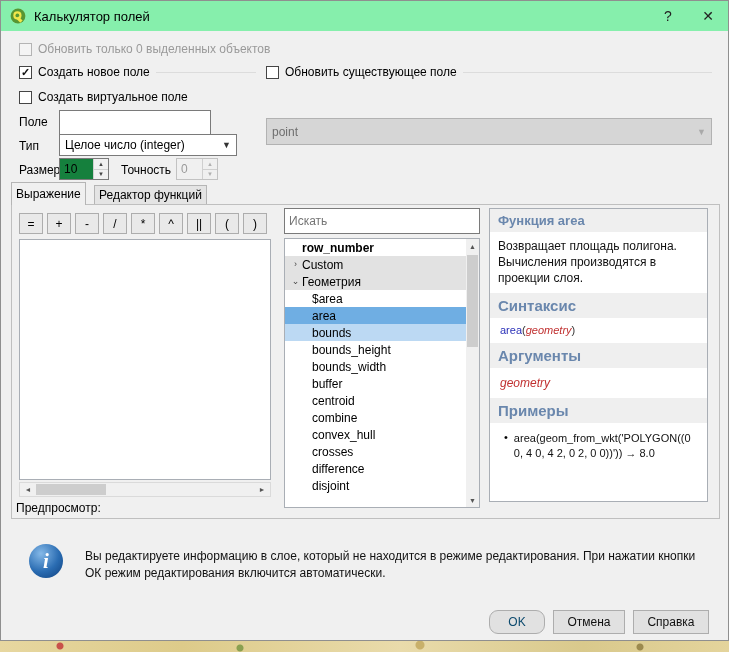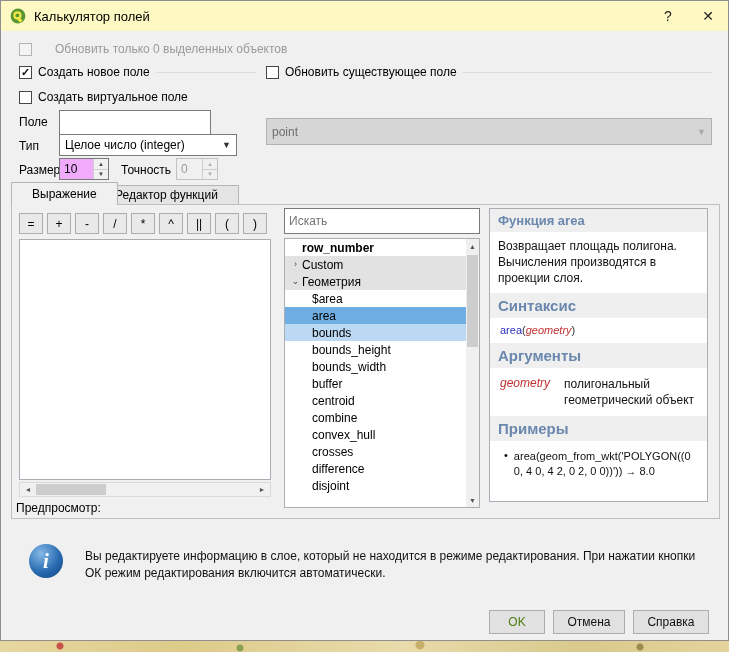--- a/index.html
+++ b/index.html
@@ -14,61 +14,61 @@
       radial-gradient(circle at 240px 12px, #8aa050 0 3px, transparent 4px),
       radial-gradient(circle at 420px 9px, #c8b06a 0 4px, transparent 5px),
       radial-gradient(circle at 640px 11px, #9c8a4e 0 3px, transparent 4px),
       linear-gradient(90deg,#e7d7a0,#ddcb8a 25%,#e9dbab 55%,#d9c98c 80%,#e4d49c);
   }
 
   .dialog { position:absolute; left:0; top:0; width:729px; height:641px;
     background:#f0f0f0; border:1px solid #8f8f8f; }
 
   
-  .titlebar { position:absolute; left:0; top:0; width:727px; height:30px; background:#fef9c3;
+  .titlebar { position:absolute; left:0; top:0; width:727px; height:30px; background:#86efac;
     display:flex; align-items:center; }
   .app-icon { width:16px; height:16px; margin-left:9px; flex:none; }
   .title-text { font-size:13px; color:#000; margin-left:8px; }
   .tb-spacer { flex:1; }
   .tb-btn { width:40px; height:30px; display:flex; align-items:center; justify-content:center;
     font-size:14px; color:#222; }
 
   .lbl { position:absolute; font-size:12px; color:#000; }
-  .lbl.disabled { color:#9a9a9a;margin-left:17px; }
+  .lbl.disabled { color:#9a9a9a; }
 
   
   .cbrow { position:absolute; display:flex; align-items:center; font-size:12px; color:#000; }
   .cb { width:13px; height:13px; border:1px solid #454545; background:#fff; margin-right:6px;
     flex:none; display:flex; align-items:center; justify-content:center;
     font-size:11px; font-weight:bold; color:#111; line-height:1; }
   .cb.disabled { border-color:#b4b4b4; background:#f4f4f4; }
   .gline { height:1px; background:#dcdcdc; margin-left:6px; }
 
   
   .txt-input { position:absolute; background:#fff; border:1px solid #7a7a7a; font-size:12px;
     padding:12px 4px; outline:none; }
   .combo { position:absolute; display:flex; align-items:center; border:1px solid #7a7a7a;
     background:#fff; font-size:12px; padding:0 5px; }
   .combo .combo-arrow { margin-left:auto; font-size:9px; color:#333; padding-left:6px; }
   .combo.disabled { background:#d6d6d6; border-color:#b2b2b2; color:#6e6e6e; }
   .combo.disabled .combo-arrow { color:#a9a9a9; }
 
-  .spin { position:absolute; display:flex; border:1px solid #7a7a7a; background:#f0abfc; }
+  .spin { position:absolute; display:flex; border:1px solid #7a7a7a; background:#15803d; }
   .spin .val { flex:1; font-size:12px; display:flex; align-items:center; padding-left:4px; }
   .spin .arrows { width:15px; display:flex; flex-direction:column; border-left:1px solid #cfcfcf; }
   .spin .arrows span { flex:1; display:flex; align-items:center; justify-content:center;
     font-size:6px; color:#444; background:#f0f0f0; }
   .spin .arrows span:first-child { border-bottom:1px solid #cfcfcf; }
   .spin.disabled { background:#f0f0f0; border-color:#c2c2c2; }
   .spin.disabled .val { color:#9a9a9a; }
   .spin.disabled .arrows span { color:#b0b0b0; }
 
   
   .tab { position:absolute; font-size:12px; display:flex; align-items:center; justify-content:center;
-    border:1px solid #b5b5b5; padding:0 20px; }
+    border:1px solid #b5b5b5; padding:0 4px; }
   .tab.active { top:181px; height:23px; background:#f0f0f0; border-bottom:none; z-index:3; }
   .tab.inactive { top:184px; height:20px; background:#e4e4e4; z-index:1; }
   .pane { position:absolute; left:10px; top:203px; width:709px; height:315px;
     border:1px solid #bfbfbf; background:#f0f0f0; z-index:2; }
 
   .op { position:absolute; top:212px; width:24px; height:21px; border:1px solid #adadad;
     background:#e9e9e9; font-size:12px; display:flex; align-items:center; justify-content:center; z-index:4; }
 
   .expr-box { position:absolute; left:18px; top:238px; width:252px; height:241px;
     background:#fff; border:1px solid #a9aeb5; z-index:4; }
@@ -125,21 +125,21 @@
   .info-icon { position:absolute; left:28px; top:543px; width:34px; height:34px; border-radius:50%;
     background:radial-gradient(circle at 35% 28%, #85b9e8, #2a6cb2 55%, #0e3f7c);
     color:#fff; display:flex; align-items:center; justify-content:center;
     font-family:"Liberation Serif", serif; font-style:italic; font-weight:bold; font-size:21px; }
   .notice-text { position:absolute; left:84px; top:547px; width:626px; font-size:12px;
     line-height:17px; color:#111; }
 
   
   .btn { position:absolute; top:609px; height:24px; border:1px solid #adadad; background:#e1e1e1;
     font-size:12px; display:flex; align-items:center; justify-content:center; color:#111; }
-  .btn.disabled { color:#4d7c0f; }
+  .btn.disabled { color:#0c4a6e;border-radius:9px; }
   #btn-ok { left:488px; width:56px; }
   #btn-cancel { left:552px; width:72px; }
   #btn-help { left:632px; width:76px; }
 </style>
 </head>
 <body>
 
 <div class="stage">
   <div class="map-strip"></div>
 
@@ -302,21 +302,20 @@
     <div class="help-panel">
       <div class="hp-band hp-title">Функция area</div>
       <div class="hp-text">Возвращает площадь полигона. Вычисления производятся в проекции слоя.</div>
       <div class="hp-band hp-sub">Синтаксис</div>
       <div class="hp-code">
         <span class="fn-name">area</span><span class="fn-paren">(</span><span class="fn-arg">geometry</span><span class="fn-paren">)</span>
       </div>
       <div class="hp-band hp-sub">Аргументы</div>
       <div class="hp-args">
         <span class="arg-name">geometry</span>
-        <span class="arg-desc">полигональный геометрический объект</span>
       </div>
       <div class="hp-band hp-sub">Примеры</div>
       <div class="hp-example">
         <span class="bullet">•</span>
         <span class="code"><span>area(geom_from_wkt('POLYGON((0 0, 4 0, 4 2, 0 2, 0 0))'))</span><span> → 8.0</span></span>
       </div>
     </div>
 
     <div class="info-icon">i</div>
     <div class="notice-text">Вы редактируете информацию в слое, который не находится в режиме редактирования. При нажатии кнопки ОК режим редактирования включится автоматически.</div>

